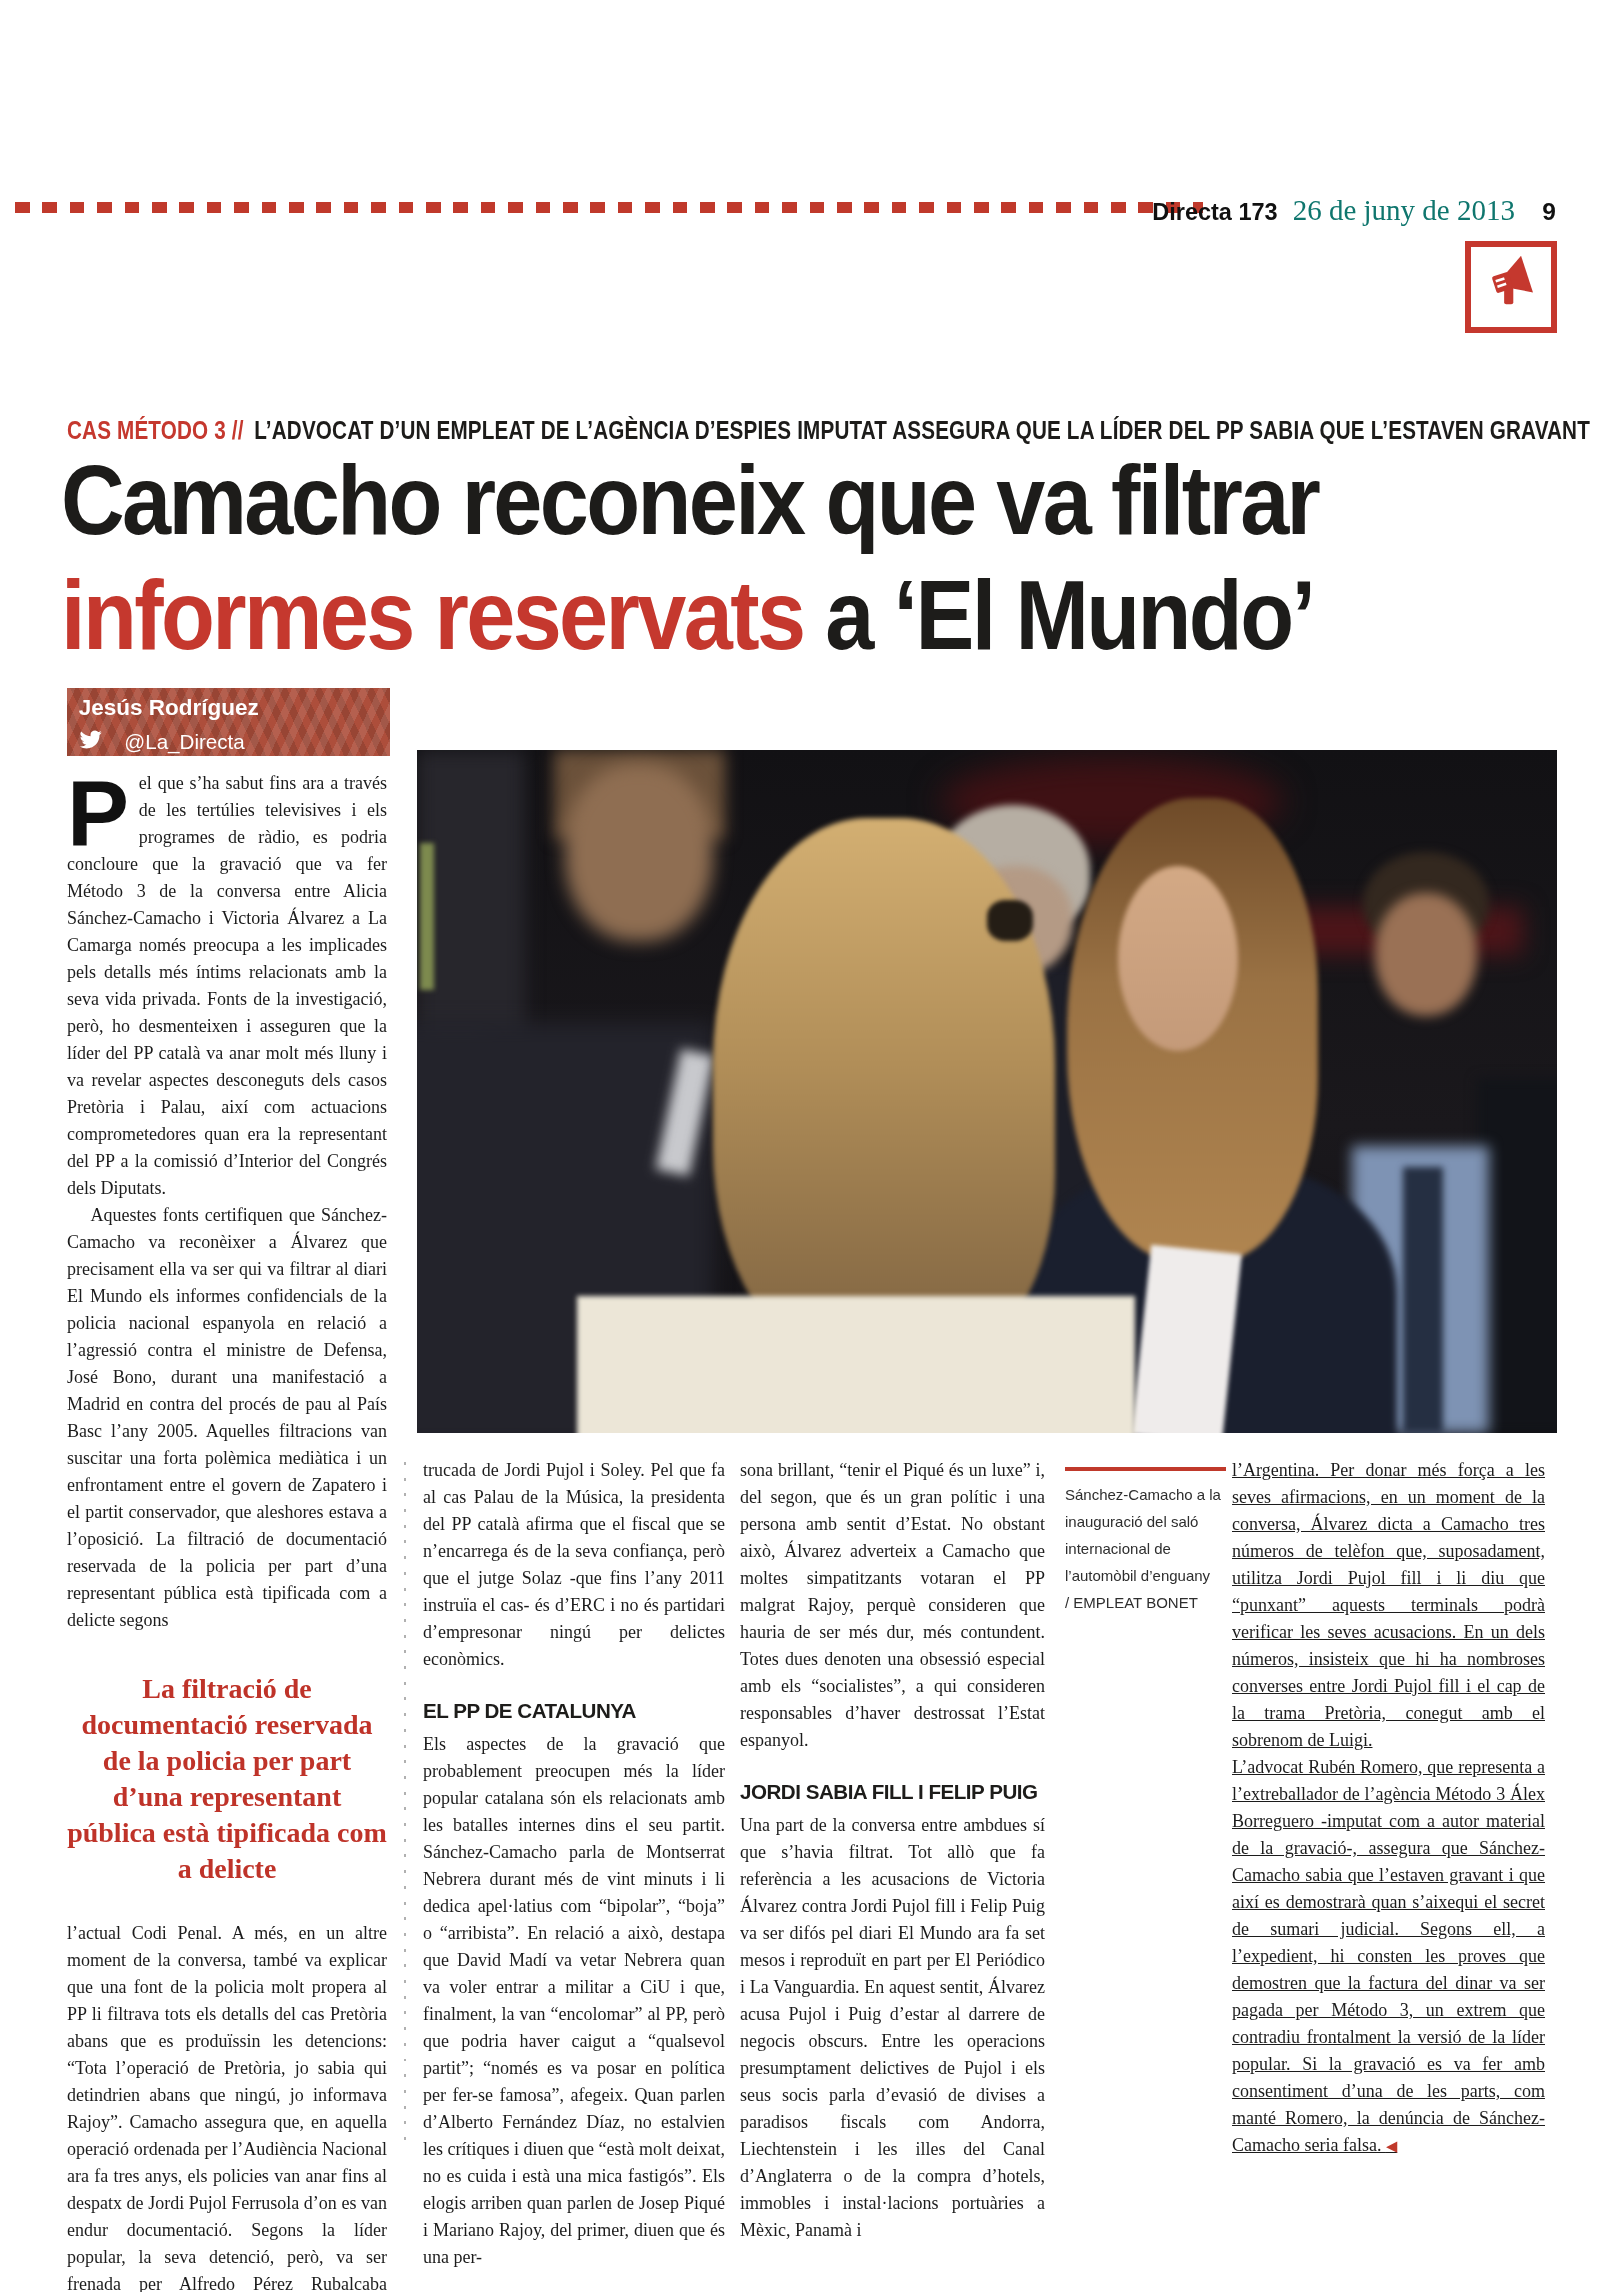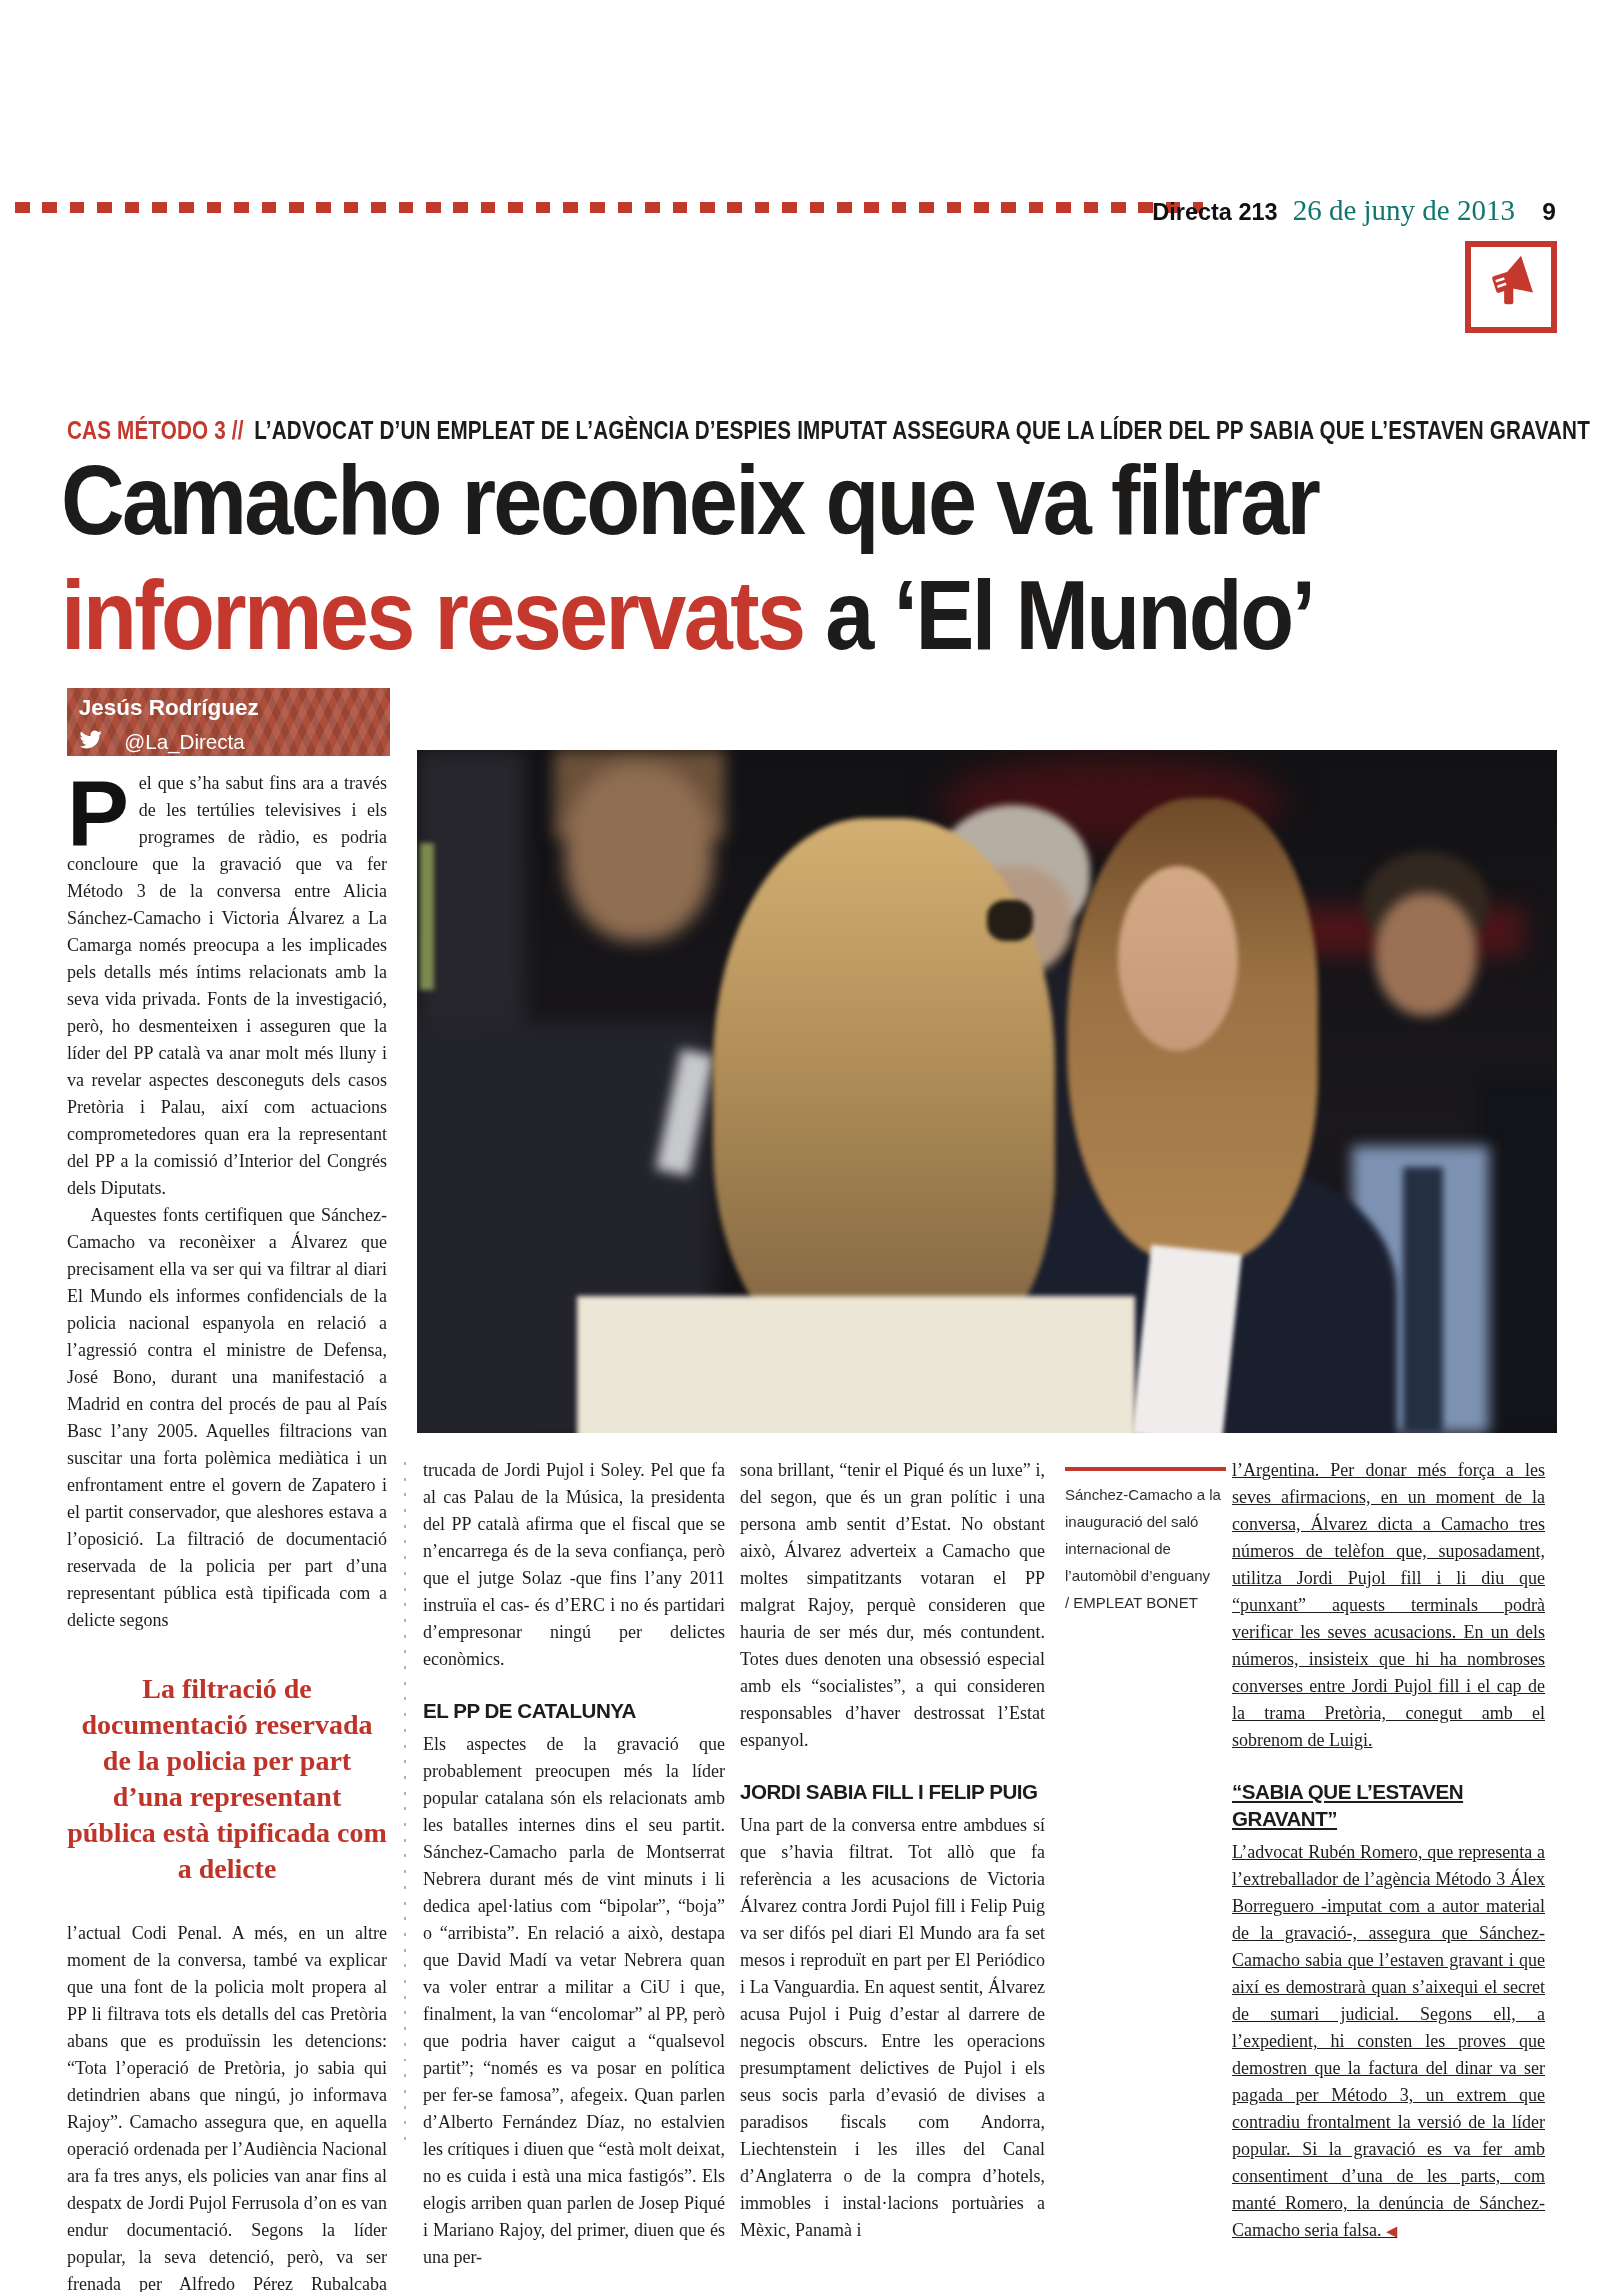--- a/index.html
+++ b/index.html
@@ -94,21 +94,21 @@
     text-align:center; margin:37px 0 33px; }
   .end-marker { color:#c0392b; font-size:14.7px; }
   .divider-v { position:absolute; left:404px; top:1462px; width:2px; height:686px;
     background:repeating-linear-gradient(180deg,#b0b0b0 0 2.9px,transparent 2.9px 15.7px); }
 </style>
 </head>
 <body>
 
 <div class="dash-strip"></div>
 <div class="masthead">
-  <span class="pub">Directa 213</span>
+  <span class="pub">Directa 173</span>
   <span class="date">26 de juny de 2013</span>
   <span class="pagenum">9</span>
 </div>
 
 <div class="megaphone-box">
   <span>
     <svg width="61" height="61" viewBox="0 0 60 60">
       <g fill="#c5382e" transform="rotate(-18 30 30)">
         <polygon points="48,5 48,43 30,33 30,16"></polygon>
         <rect x="14" y="16" width="17" height="17" rx="2"></rect>
@@ -192,16 +192,15 @@
 </div>
 
 <div class="col colC">
   <p>sona brillant, “tenir el Piqué és un luxe” i, del segon, que és un gran polític i una persona amb sentit d’Estat. No obstant això, Álvarez adverteix a Camacho que moltes simpatitzants votaran el PP malgrat Rajoy, perquè consideren que hauria de ser més dur, més contundent. Totes dues denoten una obsessió especial amb els “socialistes”, a qui consideren responsables d’haver destrossat l’Estat espanyol.</p>
   <div class="section-heading">JORDI SABIA FILL I FELIP PUIG</div>
   <p>Una part de la conversa entre ambdues sí que s’havia filtrat. Tot allò que fa referència a les acusacions de Victoria Álvarez contra Jordi Pujol fill i Felip Puig va ser difós pel diari El Mundo ara fa set mesos i reproduït en part per El Periódico i La Vanguardia. En aquest sentit, Álvarez acusa Pujol i Puig d’estar al darrere de negocis obscurs. Entre les operacions presumptament delictives de Pujol i els seus socis parla d’evasió de divises a paradisos fiscals com Andorra, Liechtenstein i les illes del Canal d’Anglaterra o de la compra d’hotels, immobles i instal·lacions portuàries a Mèxic, Panamà i</p>
 </div>
 
 <div class="col colE">
   <p>l’Argentina. Per donar més força a les seves afirmacions, en un moment de la conversa, Álvarez dicta a Camacho tres números de telèfon que, suposadament, utilitza Jordi Pujol fill i li diu que “punxant” aquests terminals podrà verificar les seves acusacions. En un dels números, insisteix que hi ha nombroses converses entre Jordi Pujol fill i el cap de la trama Pretòria, conegut amb el sobrenom de Luigi.</p>
-  <div class="section-heading">“SABIA QUE L’ESTAVEN GRAVANT”</div>
   <p><span>L’advocat Rubén Romero, que representa a l’extreballador de l’agència Método 3 Álex Borreguero -imputat com a autor material de la gravació-, assegura que Sánchez-Camacho sabia que l’estaven gravant i que així es demostrarà quan s’aixequi el secret de sumari judicial. Segons ell, a l’expedient, hi consten les proves que demostren que la factura del dinar va ser pagada per Método 3, un extrem que contradiu frontalment la versió de la líder popular. Si la gravació es va fer amb consentiment d’una de les parts, com manté Romero, la denúncia de Sánchez-Camacho seria falsa. </span><span class="end-marker">◀</span></p>
 </div>
 
 
 </body></html>

